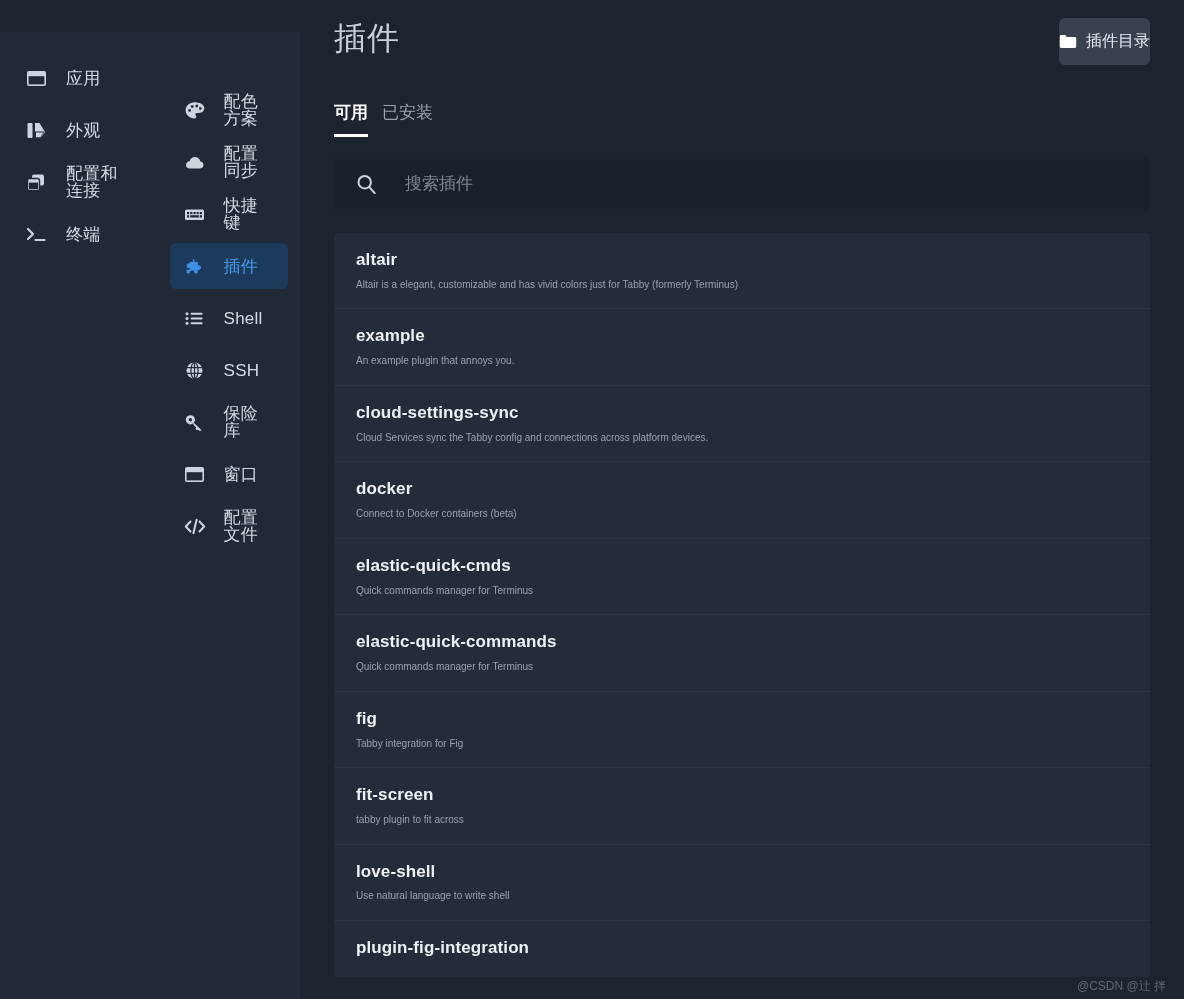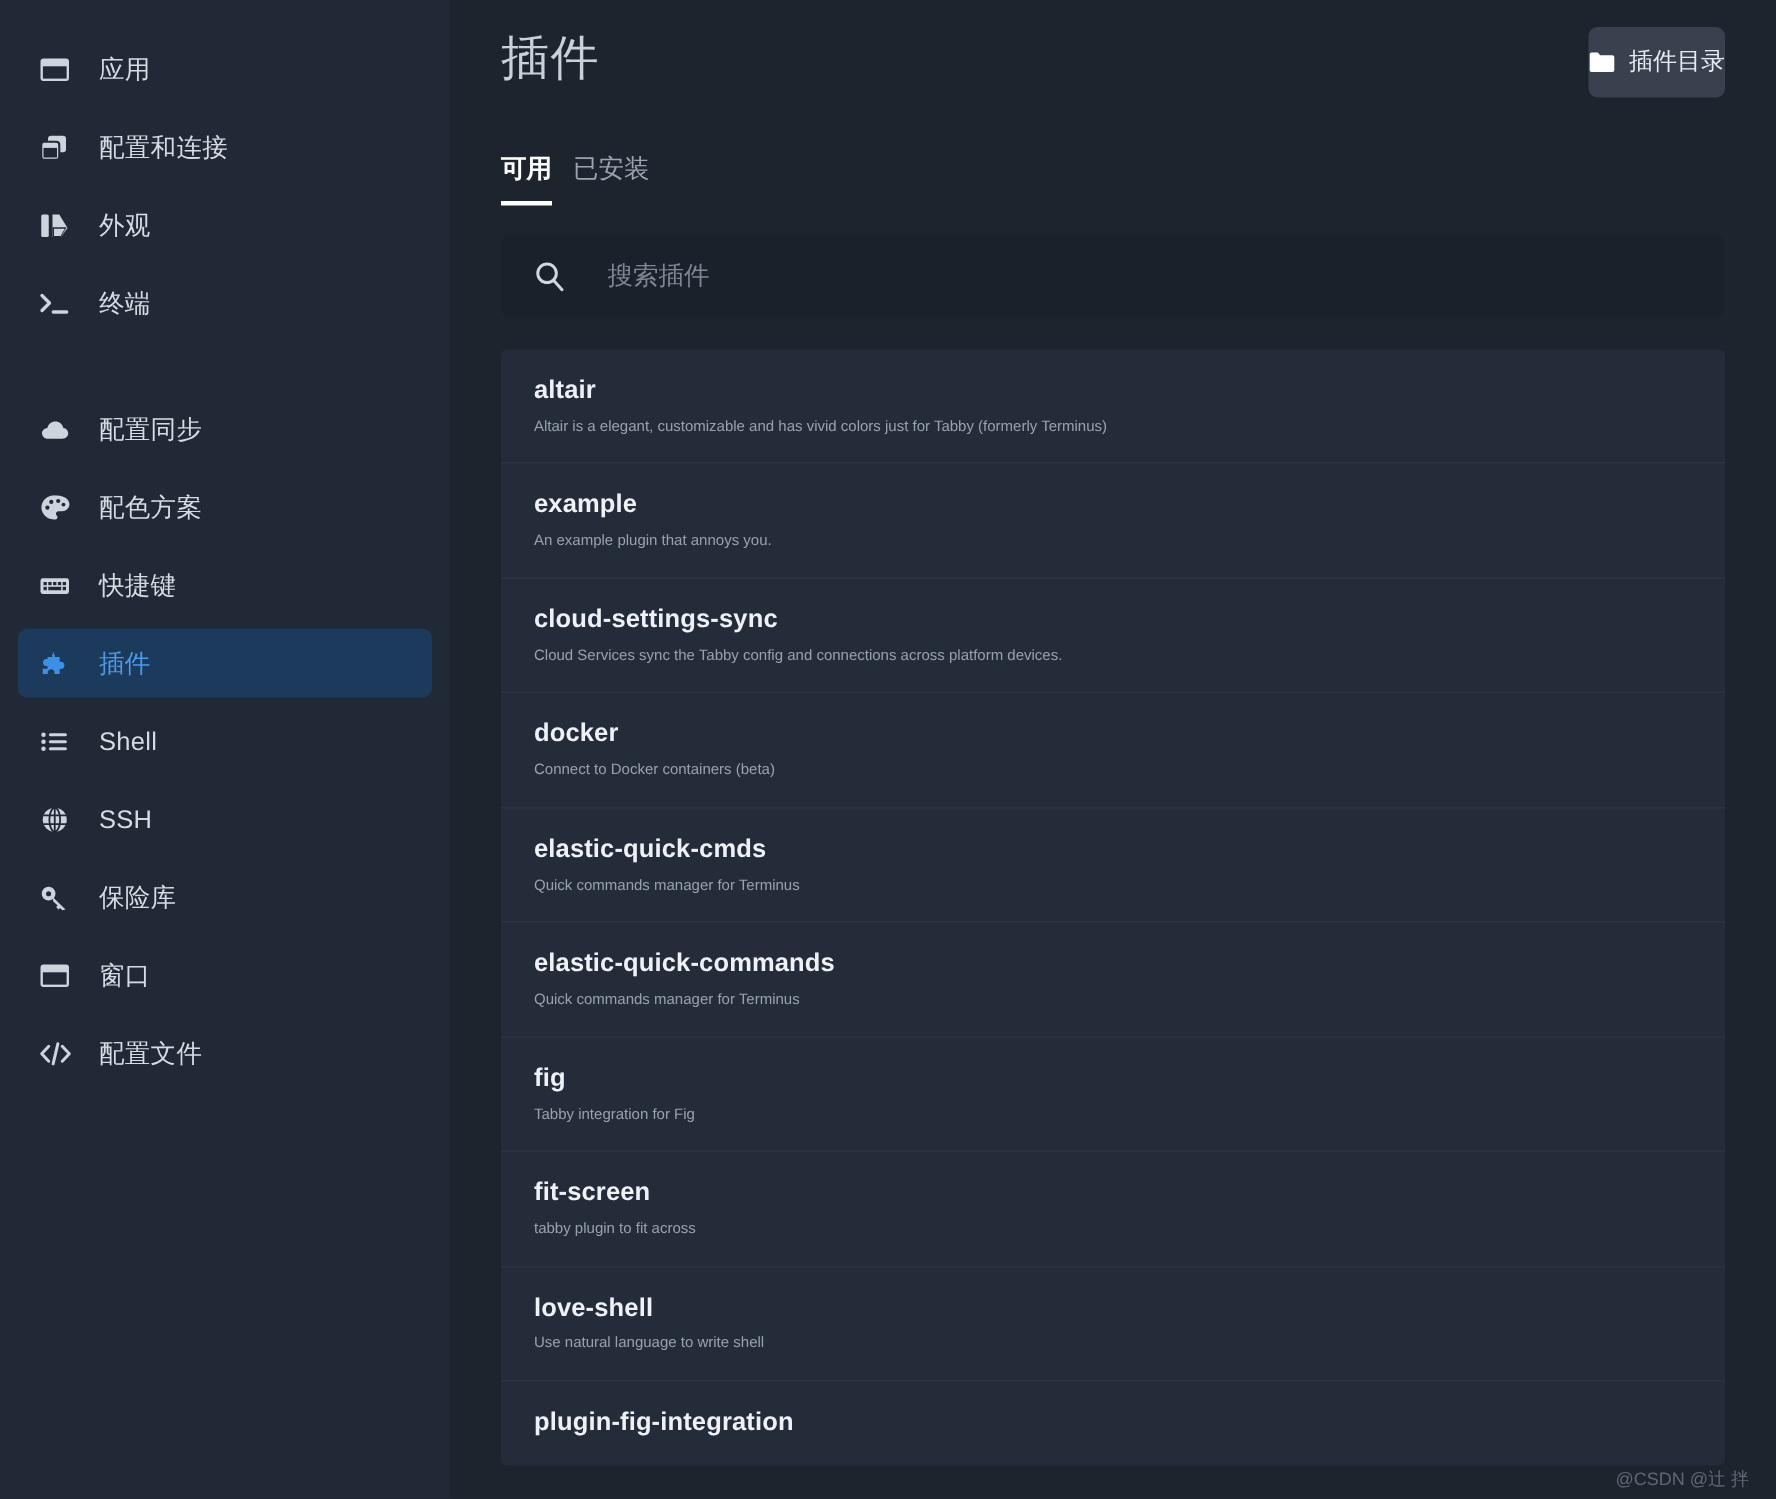--- a/index.html
+++ b/index.html
@@ -9,21 +9,21 @@
     font-family: "Liberation Sans", sans-serif;
     overflow: hidden;
   }
   .app { display: flex; width: 1184px; height: 999px; }
 
   
   .sidebar {
     width: 300px; flex: 0 0 300px;
     background: #222936;
     padding-top: 20px;
-    display: flex; flex-direction: column;
+    display: flex; flex-direction: row; margin-top: 32px;
   }
   .nav-group { display: flex; flex-direction: column; }
   .nav-group + .nav-group { margin-top: 32px; }
   .nav-item {
     display: flex; align-items: center;
     height: 46px;
     margin: 3px 12px 3px 12px;
     padding: 0 14px;
     border-radius: 6px;
     color: #d6dbe3;
@@ -168,73 +168,73 @@
               <rect x="1" y="2" width="19" height="15" rx="2" fill="currentColor"></rect>
               <rect x="2.6" y="7.2" width="15.8" height="8.2" fill="#222936"></rect>
             </svg>
         </span>
         <span class="lbl">应用</span>
       </div>
 
       <div class="nav-item">
         <span class="ico">
           <svg width="21" height="19" viewBox="0 0 21 19">
-              <rect x="6" y="1.5" width="12" height="11" rx="2" fill="currentColor"></rect>
-              <rect x="1.5" y="5.5" width="12" height="12" rx="2" fill="currentColor" stroke="#222936" stroke-width="1.4"></rect>
-              <rect x="3" y="9.6" width="9" height="6.4" fill="#222936"></rect>
-            </svg>
-        </span>
-        <span class="lbl">配置和连接</span>
-      </div>
-
-      <div class="nav-item">
-        <span class="ico">
-          <svg width="21" height="19" viewBox="0 0 21 19">
               <rect x="1.5" y="2" width="5" height="15" rx="1" fill="currentColor"></rect>
               <path d="M9 2h4.5l5.5 9-4.3 6H9z" fill="currentColor"></path>
               <path d="M9 10.5h9.4l-3.7 6.5H9z" fill="#222936"></path>
               <path d="M10 11.5h7.2l-2.8 4.8H10z" fill="currentColor"></path>
             </svg>
         </span>
         <span class="lbl">外观</span>
       </div>
 
       <div class="nav-item">
         <span class="ico">
+          <svg width="21" height="19" viewBox="0 0 21 19">
+              <rect x="6" y="1.5" width="12" height="11" rx="2" fill="currentColor"></rect>
+              <rect x="1.5" y="5.5" width="12" height="12" rx="2" fill="currentColor" stroke="#222936" stroke-width="1.4"></rect>
+              <rect x="3" y="9.6" width="9" height="6.4" fill="#222936"></rect>
+            </svg>
+        </span>
+        <span class="lbl">配置和连接</span>
+      </div>
+
+      <div class="nav-item">
+        <span class="ico">
           <svg width="21" height="19" viewBox="0 0 21 19" fill="none" stroke="currentColor" stroke-width="2.2" stroke-linecap="round" stroke-linejoin="round">
               <path d="M2 4l5 5-5 5"></path>
               <path d="M9.5 15h9"></path>
             </svg>
         </span>
         <span class="lbl">终端</span>
       </div>
     </div>
 
     <div class="nav-group">
-
-      <div class="nav-item">
-        <span class="ico">
-          <svg width="21" height="19" viewBox="0 0 21 19">
-              <path d="M5.3 15.5h10.2c2.4 0 4-1.6 4-3.6 0-1.9-1.4-3.4-3.3-3.6-.5-2.5-2.7-4.3-5.3-4.3-2.6 0-4.8 1.8-5.3 4.3-2 .1-3.6 1.7-3.6 3.6 0 2 1.7 3.6 3.3 3.6z" fill="currentColor"></path>
-            </svg>
-        </span>
-        <span class="lbl">配置同步</span>
-      </div>
 
       <div class="nav-item">
         <span class="ico">
           <svg width="21" height="19" viewBox="0 0 21 19">
               <path d="M10.5 1.2C5.6 1.2 1.6 4.8 1.6 9.3s4 8.1 8.9 8.1c1 0 1.8-.7 1.8-1.6 0-.5-.2-.9-.5-1.2-.3-.3-.5-.7-.5-1.1 0-.9.8-1.6 1.8-1.6h2.1c2.8 0 5.1-2.1 5.1-4.7 0-3.9-4.4-6-10.8-6z" fill="currentColor"></path>
               <circle cx="5.6" cy="9.4" r="1.4" fill="#222936"></circle>
               <circle cx="8.2" cy="5.6" r="1.4" fill="#222936"></circle>
               <circle cx="12.8" cy="5" r="1.4" fill="#222936"></circle>
               <circle cx="16.3" cy="7.4" r="1.3" fill="#222936"></circle>
             </svg>
         </span>
         <span class="lbl">配色方案</span>
+      </div>
+
+      <div class="nav-item">
+        <span class="ico">
+          <svg width="21" height="19" viewBox="0 0 21 19">
+              <path d="M5.3 15.5h10.2c2.4 0 4-1.6 4-3.6 0-1.9-1.4-3.4-3.3-3.6-.5-2.5-2.7-4.3-5.3-4.3-2.6 0-4.8 1.8-5.3 4.3-2 .1-3.6 1.7-3.6 3.6 0 2 1.7 3.6 3.3 3.6z" fill="currentColor"></path>
+            </svg>
+        </span>
+        <span class="lbl">配置同步</span>
       </div>
 
       <div class="nav-item">
         <span class="ico">
           <svg width="21" height="19" viewBox="0 0 21 19">
               <rect x="1" y="4.5" width="19" height="10.5" rx="1.6" fill="currentColor"></rect>
               <g fill="#222936">
                 <rect x="3" y="7" width="2.2" height="2.1"></rect>
                 <rect x="6.2" y="7" width="2.2" height="2.1"></rect>
                 <rect x="9.4" y="7" width="2.2" height="2.1"></rect>

